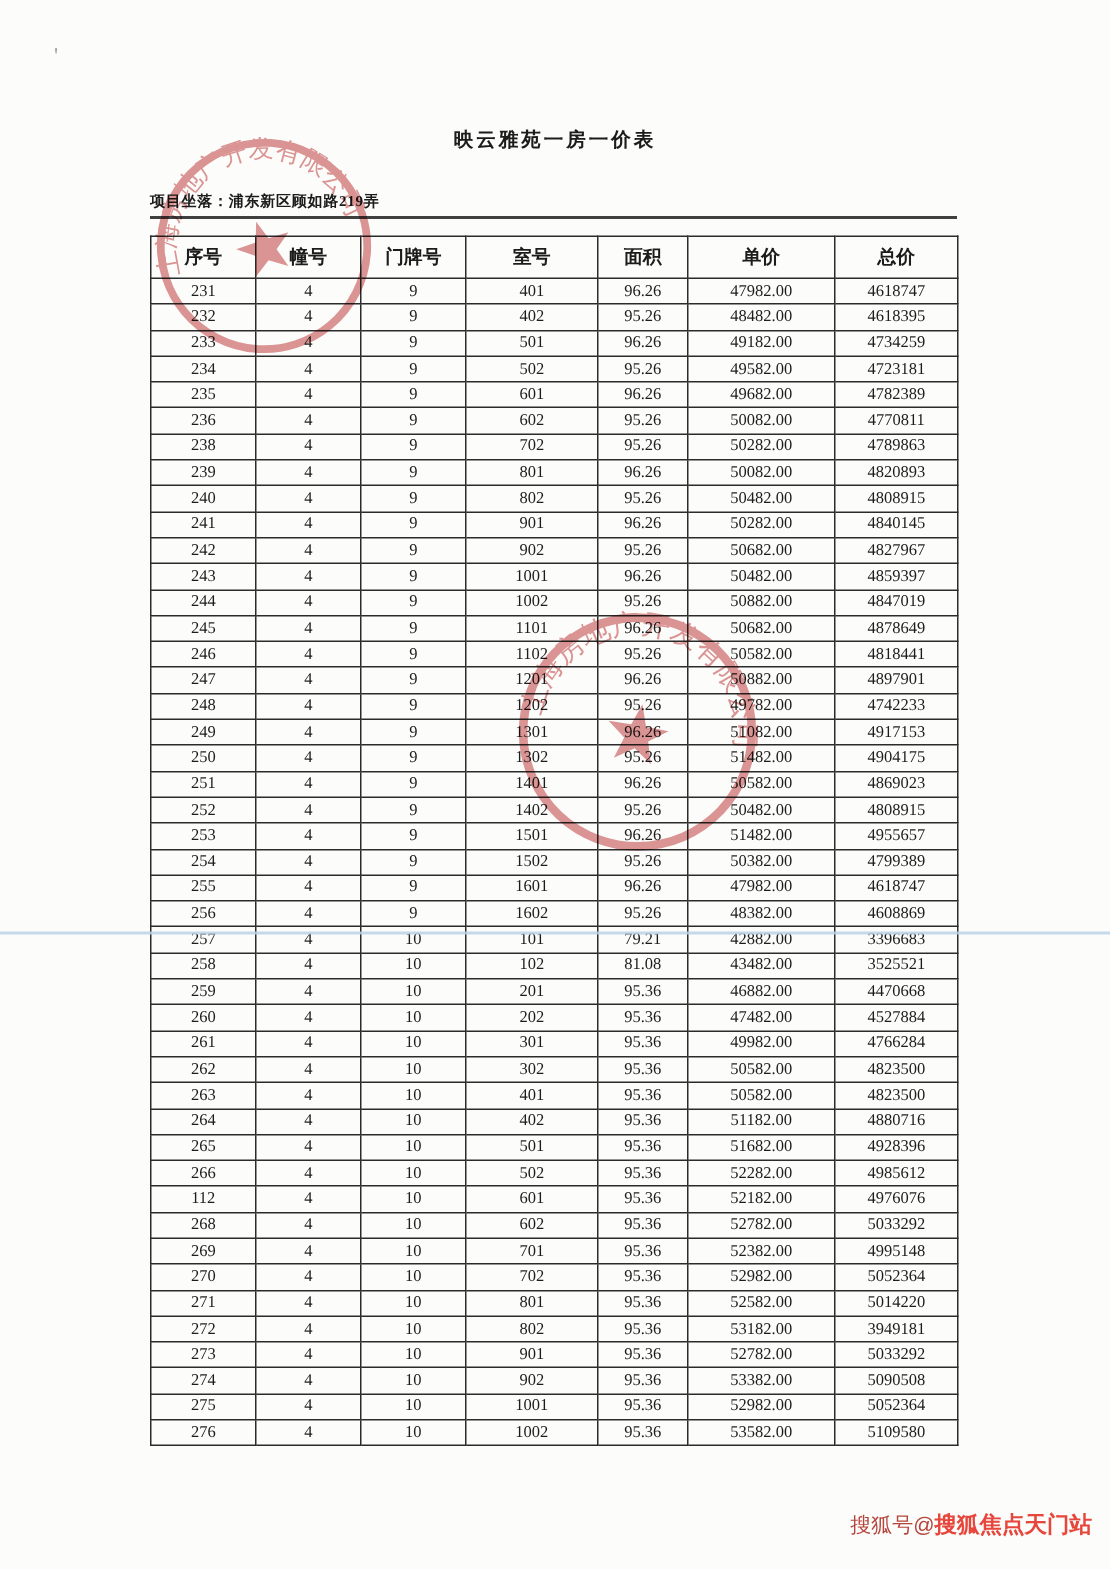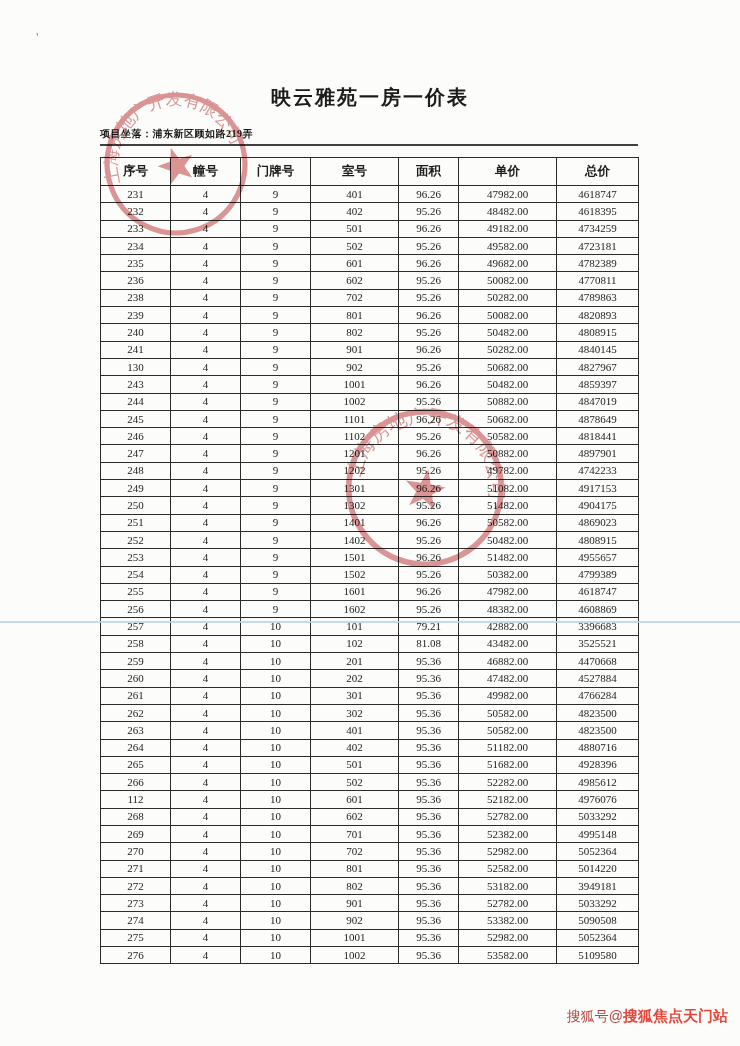--- a/index.html
+++ b/index.html
@@ -4,21 +4,21 @@
 <style>
   html,body { margin:0; padding:0; background:#ffffff; }
   .page {
     position:relative; width:740px; height:1046px; overflow:hidden;
     background:#fcfcfa; color:#1c1c1c;
     font-family:"Liberation Serif","DejaVu Serif",serif;
   }
   .speck { position:absolute; left:36px; top:30px; color:#9a9a9a; font-size:15px; }
   .title {
     position:absolute; top:84px; left:0; width:100%;
-    text-align:center; font-size:20px; font-weight:bold; letter-spacing:2px; margin:0;
+    text-align:center; font-size:13px; font-weight:bold; letter-spacing:2px; margin:0;
   }
   .location {
     position:absolute; top:127px; left:100px; width:538px;
     font-size:10px; font-weight:bold; letter-spacing:0.5px;
     border-bottom:2px solid #404040; padding-bottom:3px;
   }
   table.price {
     position:absolute; top:157px; left:100px; width:538px;
     border-collapse:collapse; table-layout:fixed;
   }
@@ -166,21 +166,21 @@
         <tr>
           <td>241</td>
           <td>4</td>
           <td>9</td>
           <td>901</td>
           <td>96.26</td>
           <td>50282.00</td>
           <td>4840145</td>
         </tr>
         <tr>
-          <td>130</td>
+          <td>242</td>
           <td>4</td>
           <td>9</td>
           <td>902</td>
           <td>95.26</td>
           <td>50682.00</td>
           <td>4827967</td>
         </tr>
         <tr>
           <td>243</td>
           <td>4</td>

